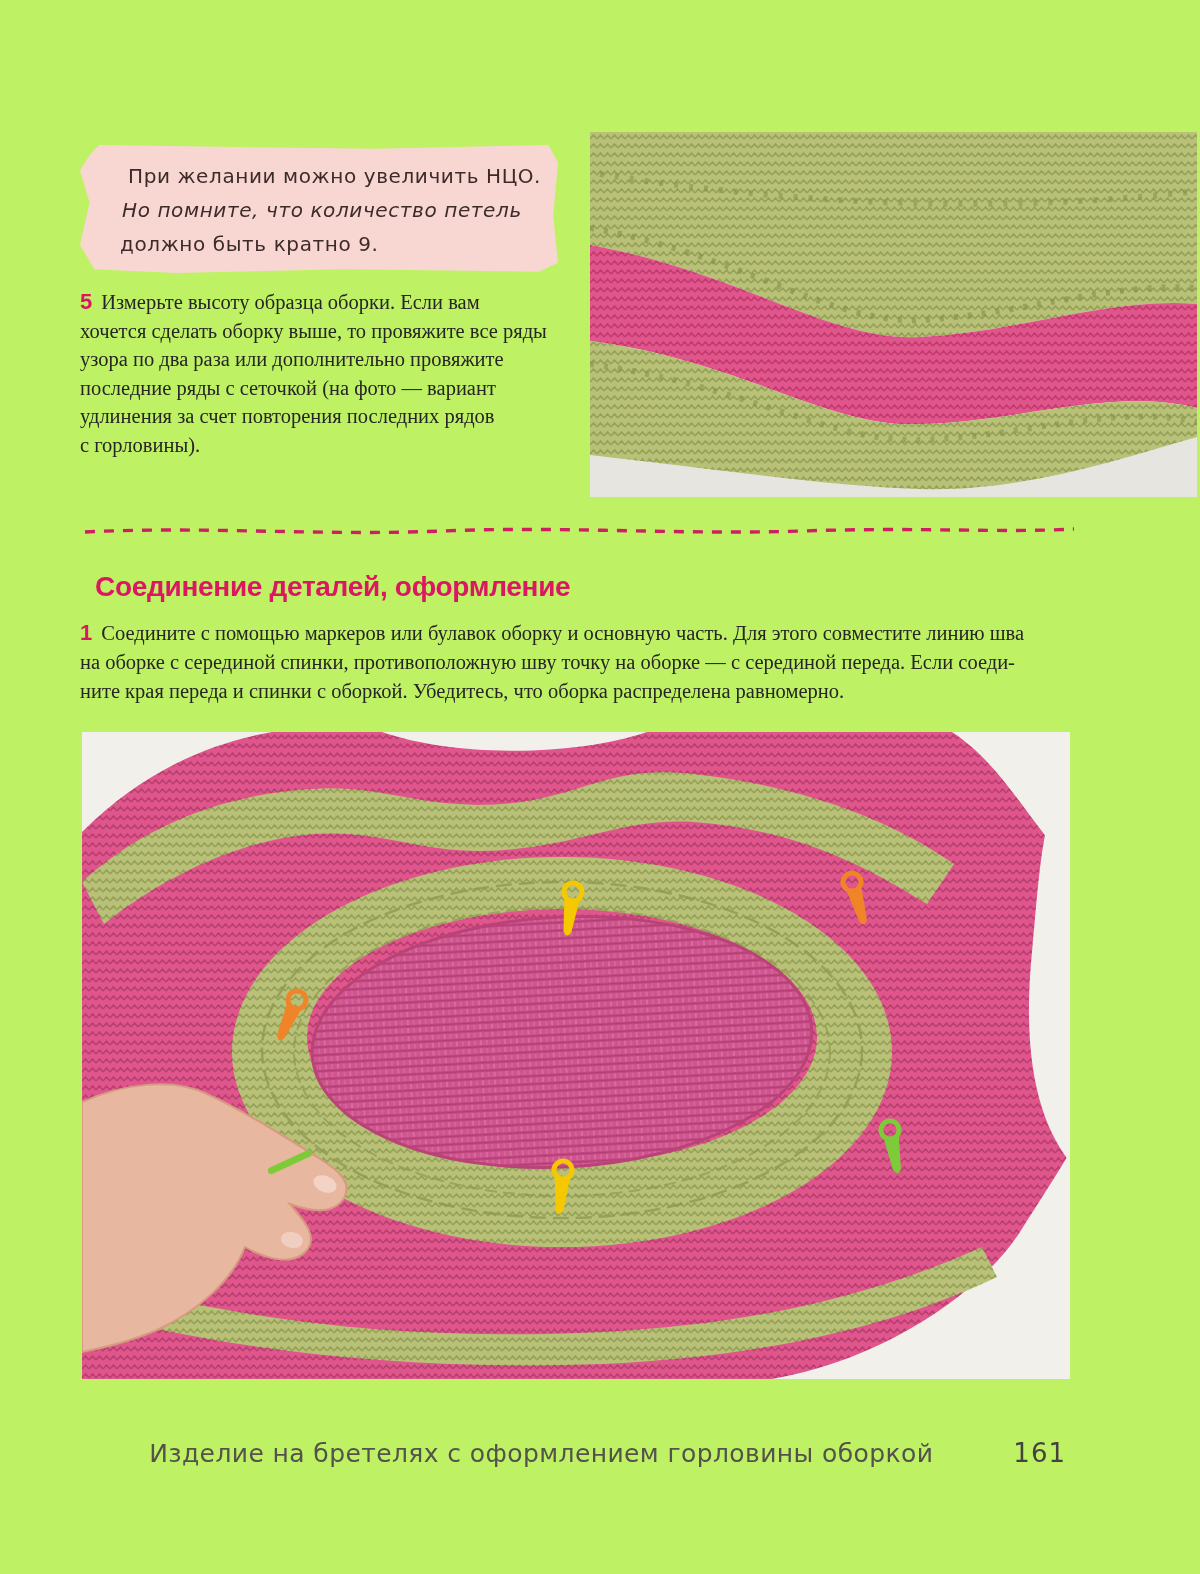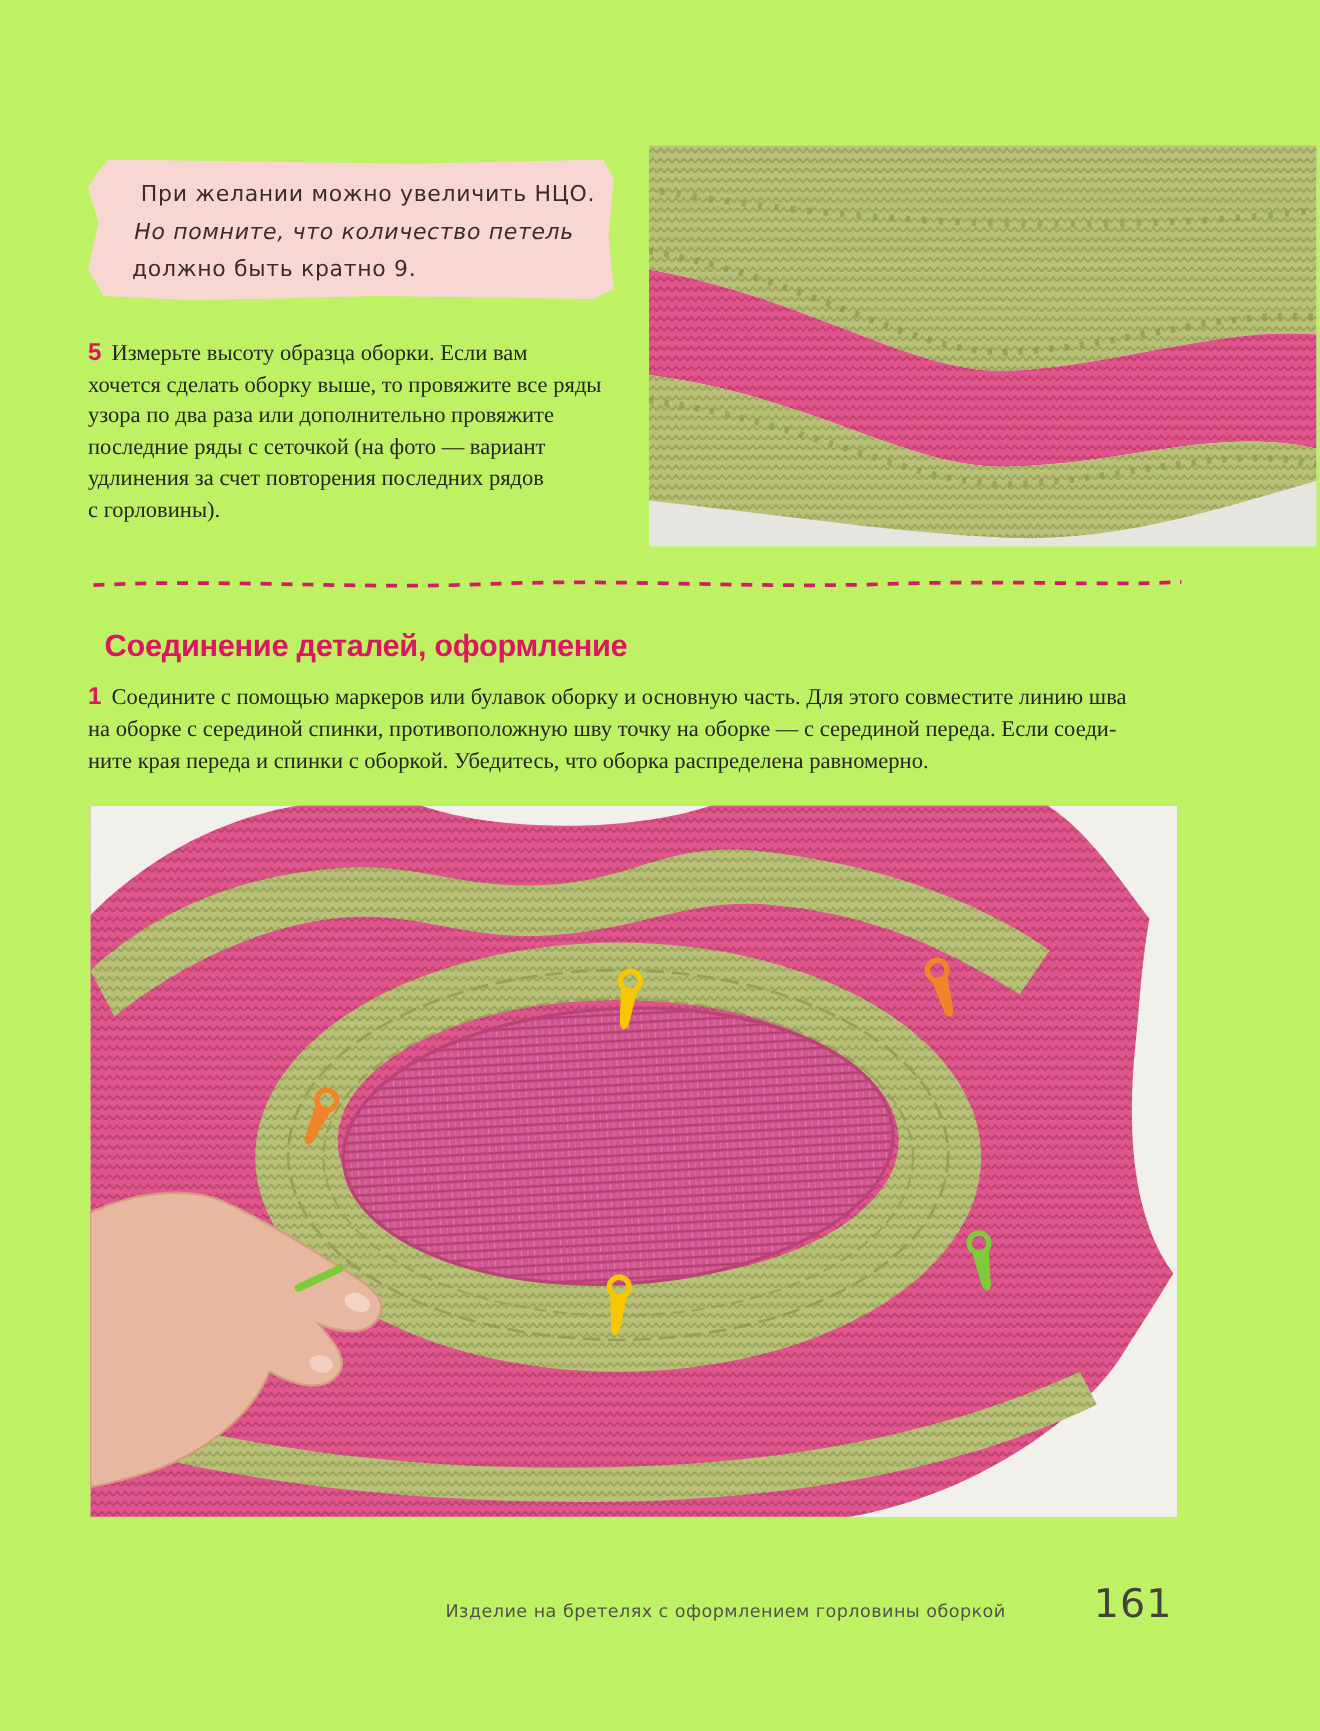--- a/index.html
+++ b/index.html
@@ -38,44 +38,44 @@
   }
   .note-box .note-line:nth-child(1){margin-left:8px;}
   .note-box .note-line:nth-child(2){margin-left:2px;font-style:italic;}
   
   .photo{position:absolute;overflow:hidden;}
   .top-photo{left:590px;top:132px;width:607px;height:365px;}
   .bottom-photo{left:82px;top:732px;width:988px;height:647px;}
   .photo svg{display:block;}
   
   .step{position:absolute;margin:0;font-size:20.5px;line-height:28.5px;color:var(--body-text);}
-  .step5{left:80px;top:306px;width:516px;}
+  .step5{left:80px;top:288px;width:516px;}
   .step1{left:80px;top:618px;width:1048px;line-height:29px;}
   .step-num{
     font-family:"Liberation Sans",sans-serif;font-weight:bold;
     color:var(--accent-pink);font-size:22px;margin-right:9px;
   }
   
   .divider{position:absolute;left:82px;top:524px;}
   .section-heading{
     position:absolute;left:80px;top:556px;margin:15px;
     font-family:"Liberation Sans",sans-serif;font-weight:bold;
     font-size:28px;letter-spacing:-.3px;color:var(--accent-pink);
   }
   
   .footer{
     position:absolute;left:82px;top:1438px;width:984px;
     display:flex;justify-content:flex-end;align-items:baseline;gap:80px;
   }
   .footer .chapter{
-    font-family:"DejaVu Sans",sans-serif;font-size:16px;letter-spacing:.4px;
+    font-family:"DejaVu Sans",sans-serif;font-size:25px;letter-spacing:.4px;
     color:var(--footer-text);
   }
   .footer .page-num{
-    font-family:"DejaVu Sans",sans-serif;font-size:36px;letter-spacing:1px;
+    font-family:"DejaVu Sans",sans-serif;font-size:26px;letter-spacing:1px;
     color:#45423c;
   }
 </style>
 </head>
 <body>
 
 <div class="page">
 
   <div class="note-box">
     <div class="note-line">При желании можно увеличить НЦО.</div>

